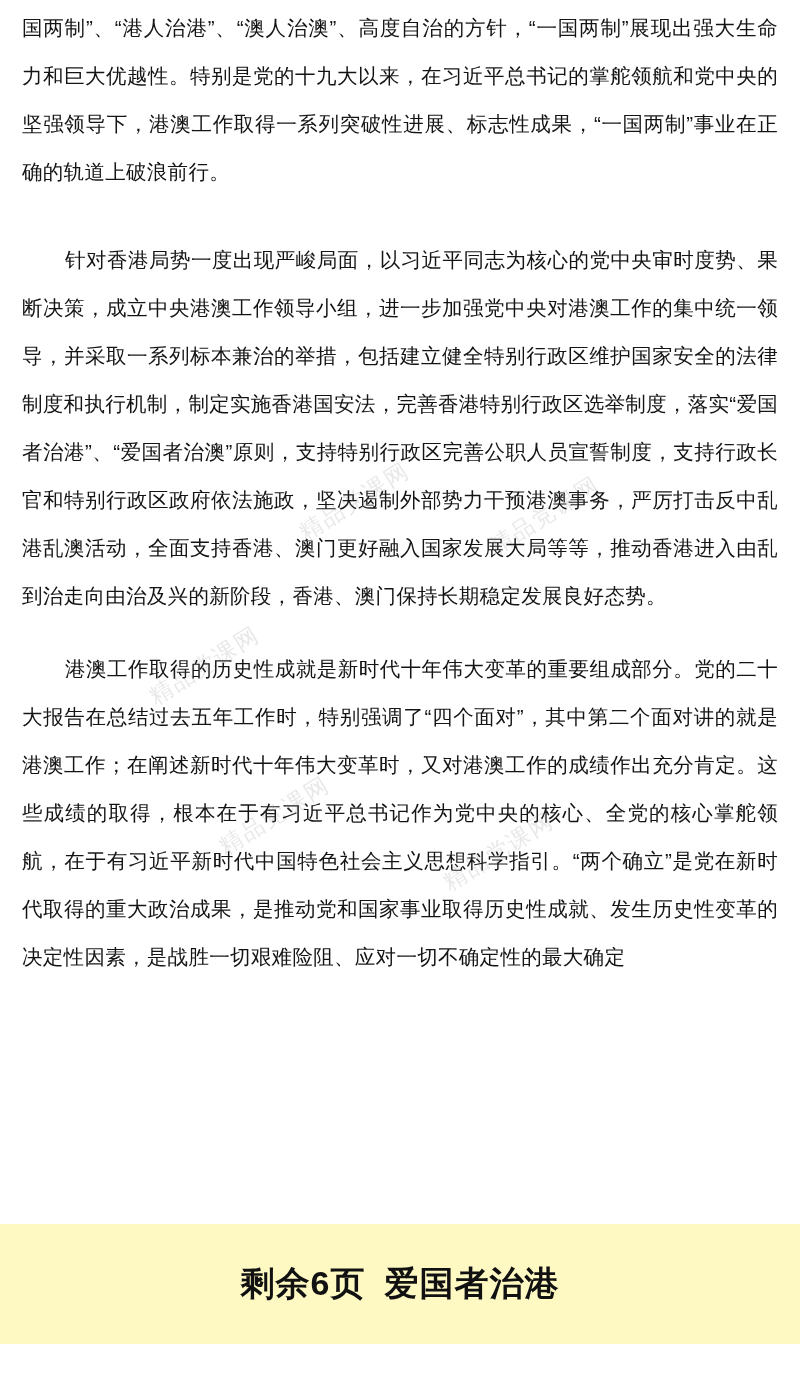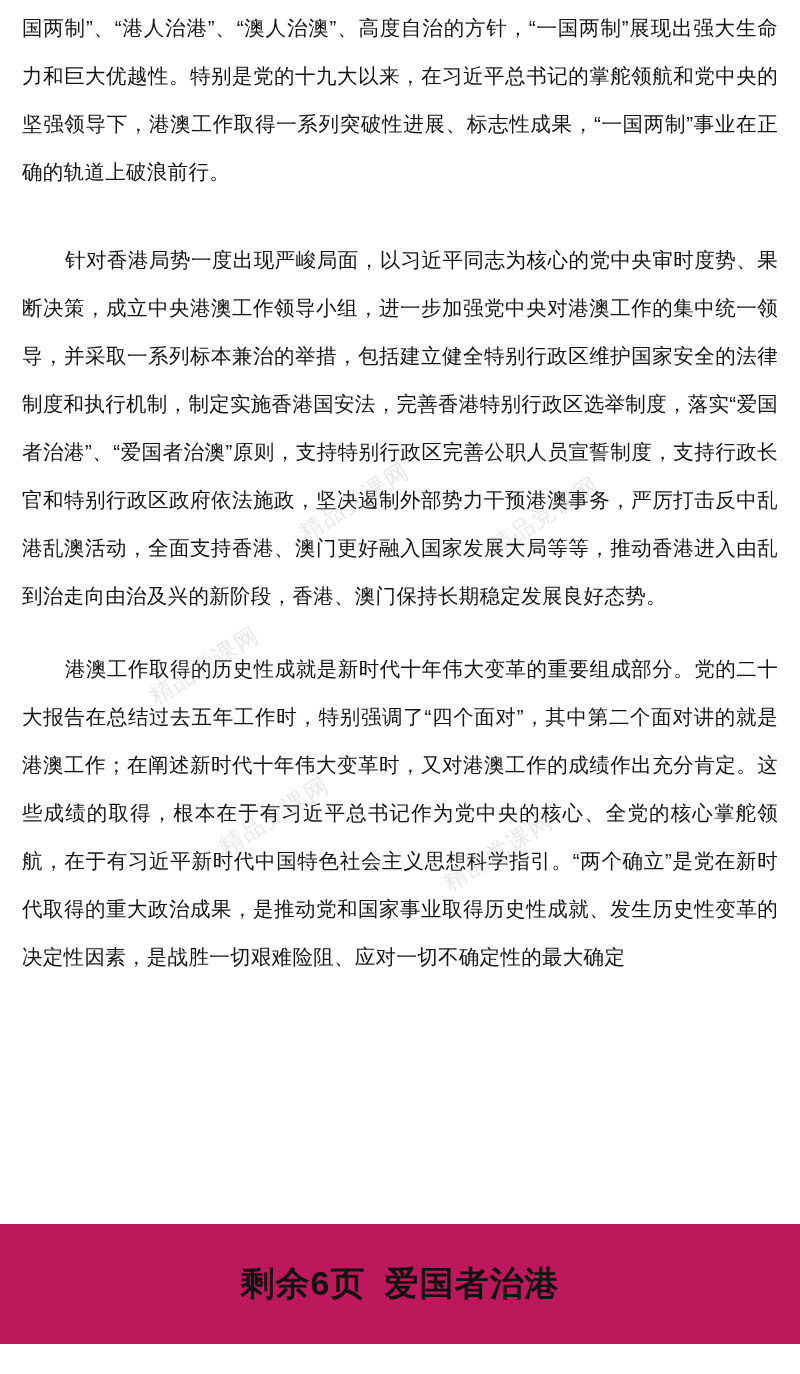--- a/index.html
+++ b/index.html
@@ -90,21 +90,21 @@
   .cta {
     position: absolute;
     left: 0;
     right: 0;
     bottom: 30px;
     height: 120px;
     display: flex;
     align-items: center;
     justify-content: center;
     gap: 19px;
-    background: #be185d;
+    background: #fef9c3;
   }
   .cta-text {
     font-size: 34px;
     font-weight: bold;
     color: #111;
     letter-spacing: 1px;
     font-family: "Liberation Sans", sans-serif;
   }
 </style>
 </head>

